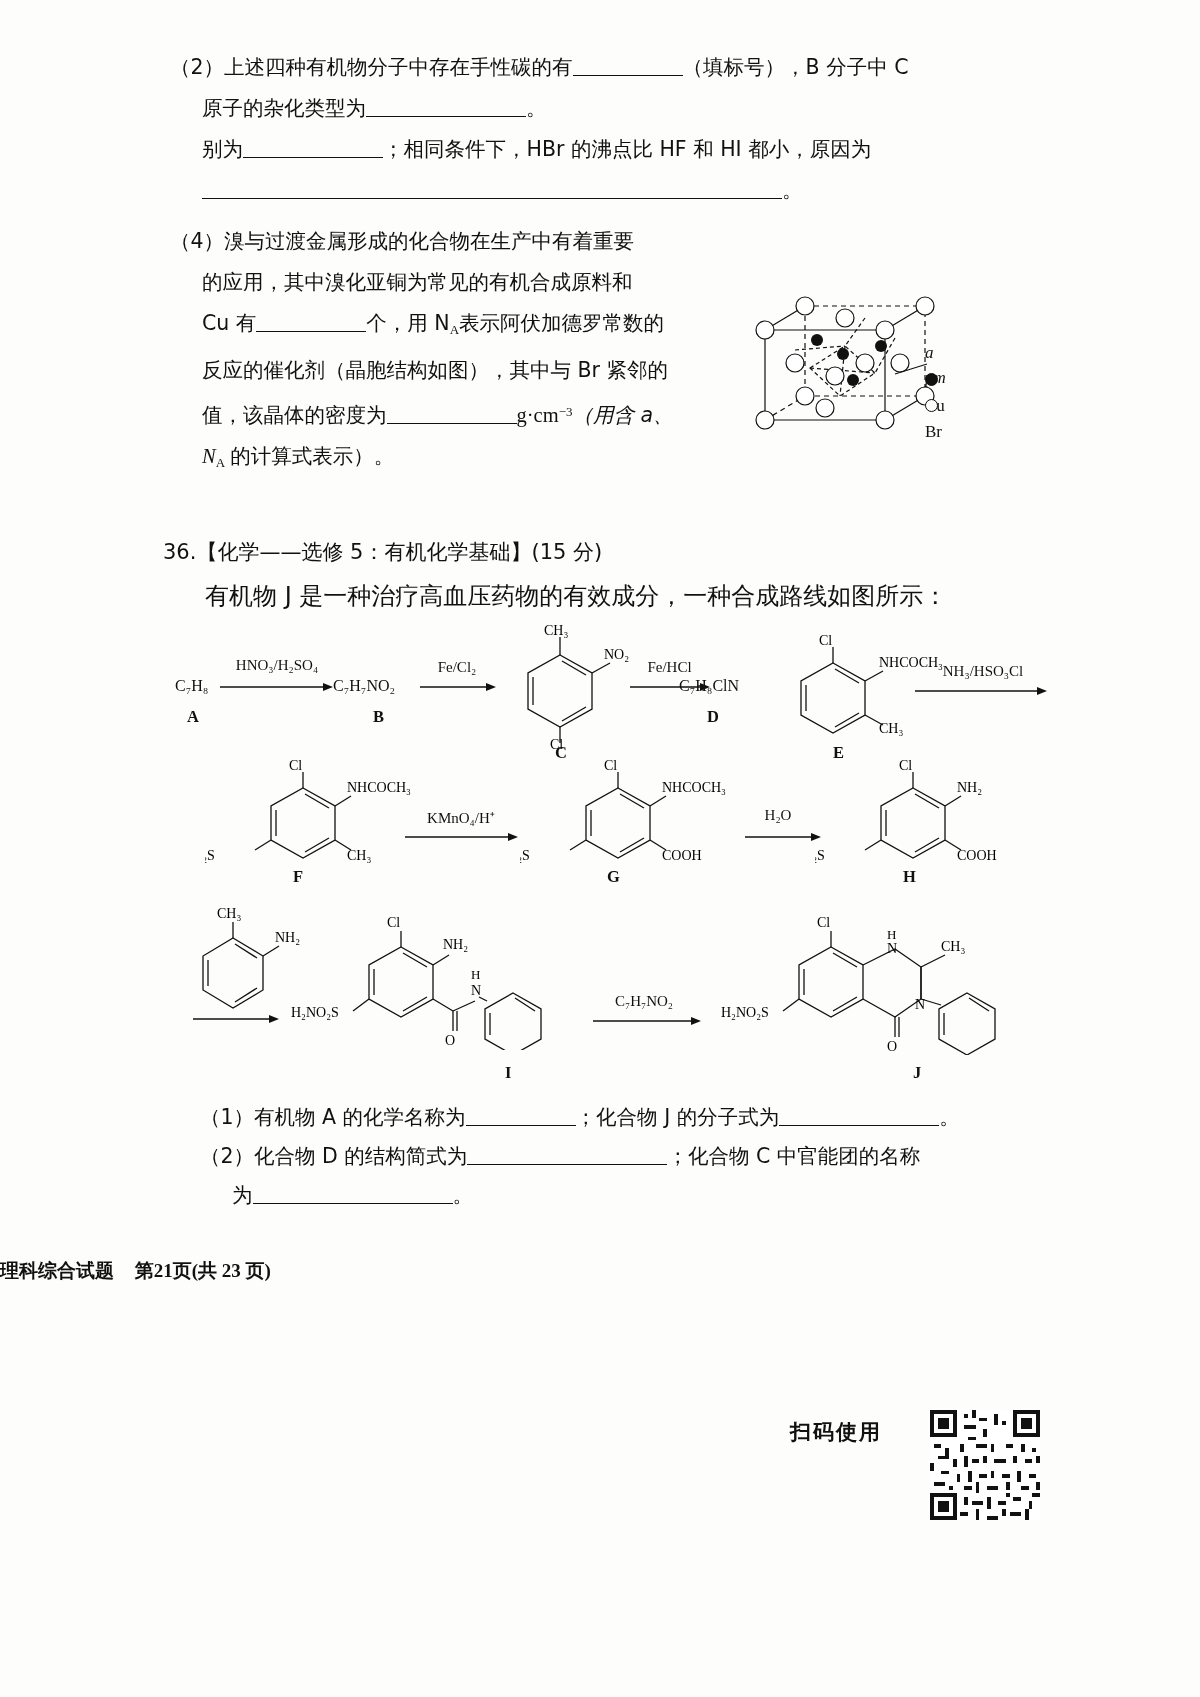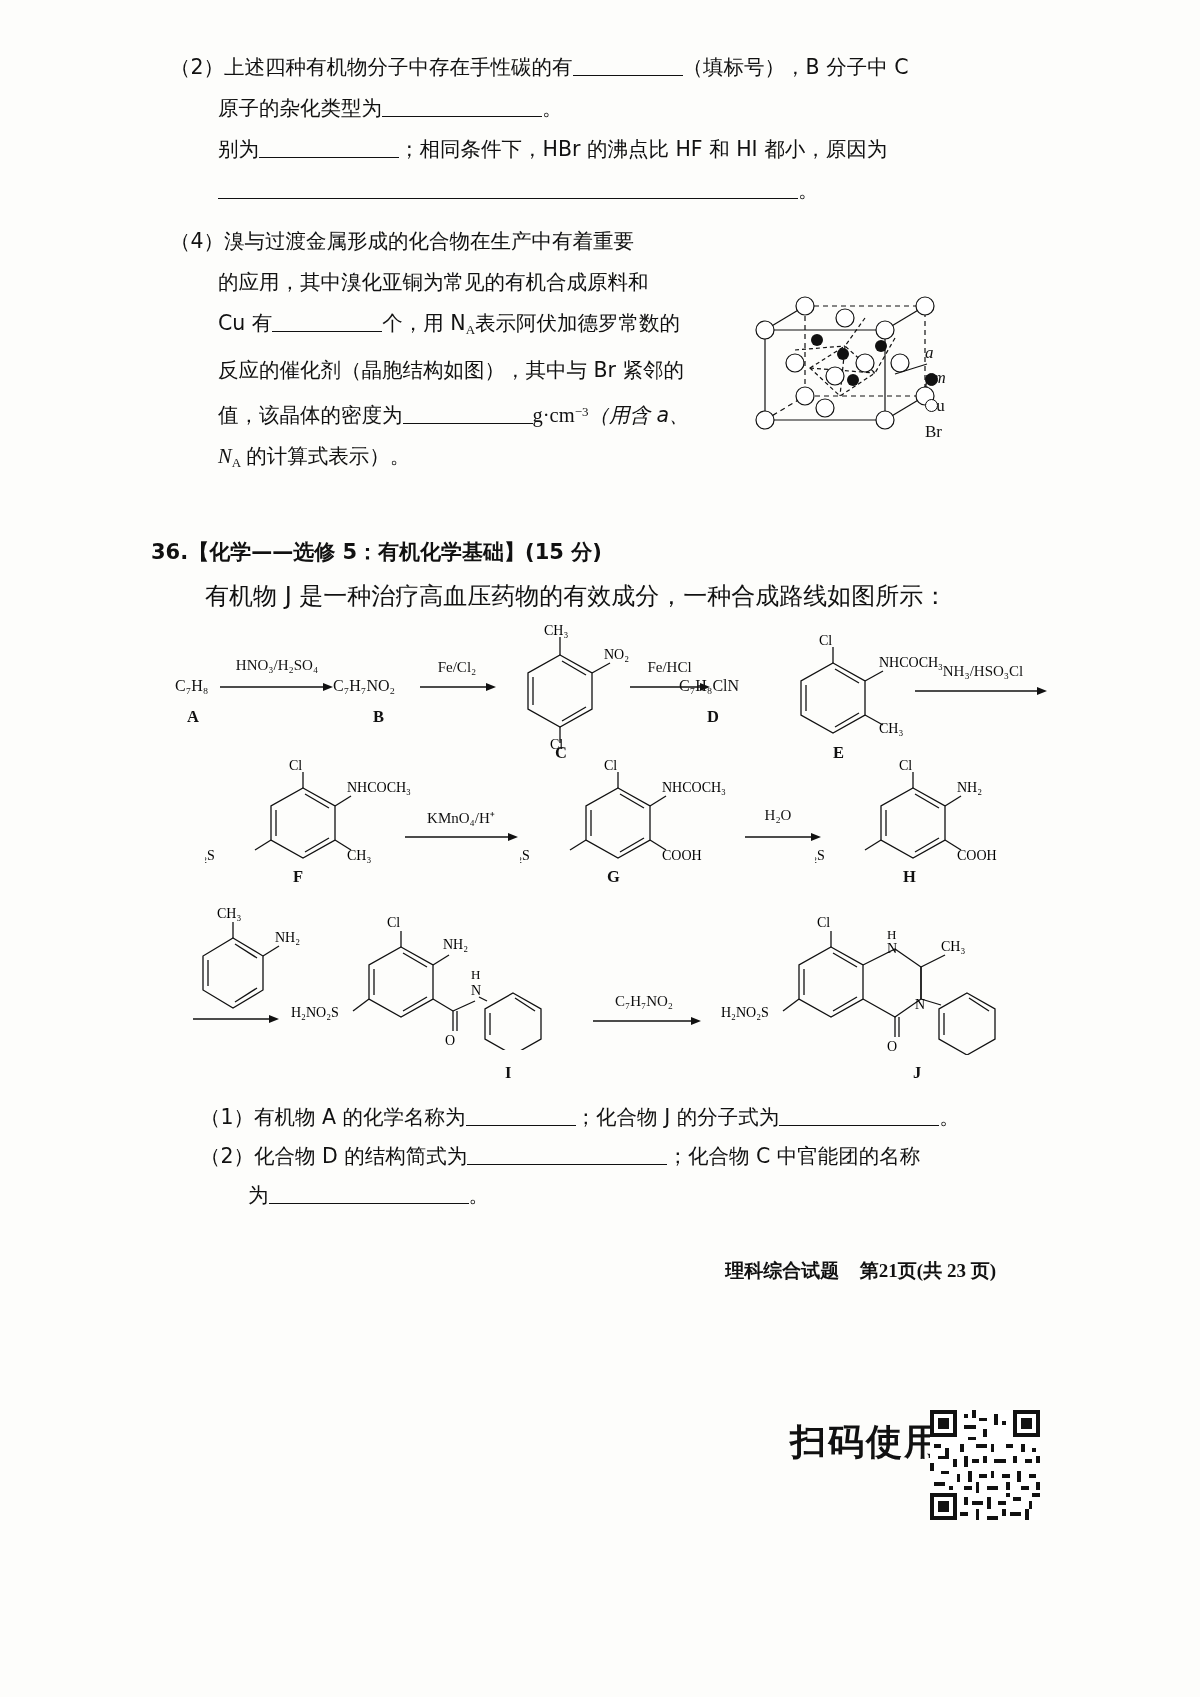--- a/index.html
+++ b/index.html
@@ -18,21 +18,21 @@
   .q-body{
     position:absolute;
     left:170px; top:48px; width:860px;
   }
   .para{
     font-size:20.5px;
     line-height:39px;
     margin-bottom:2px;
     position:relative;
   }
-  .indent{ margin-left:48px; }
+  .indent{ margin-left:32px; }
   .blank{
     display:inline-block;
     border-bottom:1px solid #111;
     height:17px;
     vertical-align:-2px;
   }.b110{width:110px}.b140{width:140px}.b160{width:160px}.b200{width:200px}
   .b580{width:580px}
   .sub{font-size:13px;vertical-align:-4px;}
   .sup{font-size:13px;vertical-align:6px;}
   .ital{font-style:italic;}
@@ -52,22 +52,22 @@
   }
   .legend .dot{
     display:inline-block;width:11px;height:11px;border-radius:50%;
     border:1.3px solid #111;margin-right:5px;vertical-align:0px;
   }
   .legend .filled{background:#111;}
   .legend .open{background:#fff;}
 
   
   .sec-head{
-    position:absolute; left:151px; top:538px;
-    font-size:21px; font-weight:bold;
+    position:absolute; left:163px; top:538px;
+    font-size:21px; font-weight:normal;
     font-family:"DejaVu Sans", sans-serif;
   }
   .sec-intro{
     position:absolute; left:205px; top:580px;
     font-size:24px;
   }
 
   
   .scheme{
     position:absolute; left:165px; top:615px;
@@ -78,33 +78,33 @@
   .arrow-lbl{position:absolute;font-size:15px;text-align:center;}
   .cap{position:absolute;font-size:16.5px;font-weight:600;}
 
   .tail-q{
     position:absolute; left:200px; top:1098px; width:830px;
     font-size:20.5px; line-height:39px;
   }
 
   .footer{
     position:absolute; left:0; top:1258px; width:996px;
-    text-align:right; font-size:19px;
+    text-align:left; font-size:19px;
     font-family:"DejaVu Sans", sans-serif; font-weight:bold;
   }
   .footer .n{font-family:"Liberation Serif",serif;}
 
   
   .scan{
     position:absolute; left:790px; top:1418px;
     width:340px; height:120px;
   }
   .scan-title{
     position:absolute; left:0; top:0;
-    font-size:36px; font-weight:bold;
+    font-size:21px; font-weight:bold;
     font-family:"DejaVu Sans", sans-serif; color:#111;
     letter-spacing:2px;
   }
   .scan-btn{
     position:absolute; left:-90px; top:52px;
     width:230px;height:48px;border:2px solid #111;border-radius:8px;
     display:flex;align-items:center;gap:8px;padding-left:10px;
     background:#fff;
   }
   .scan-btn .mark{

